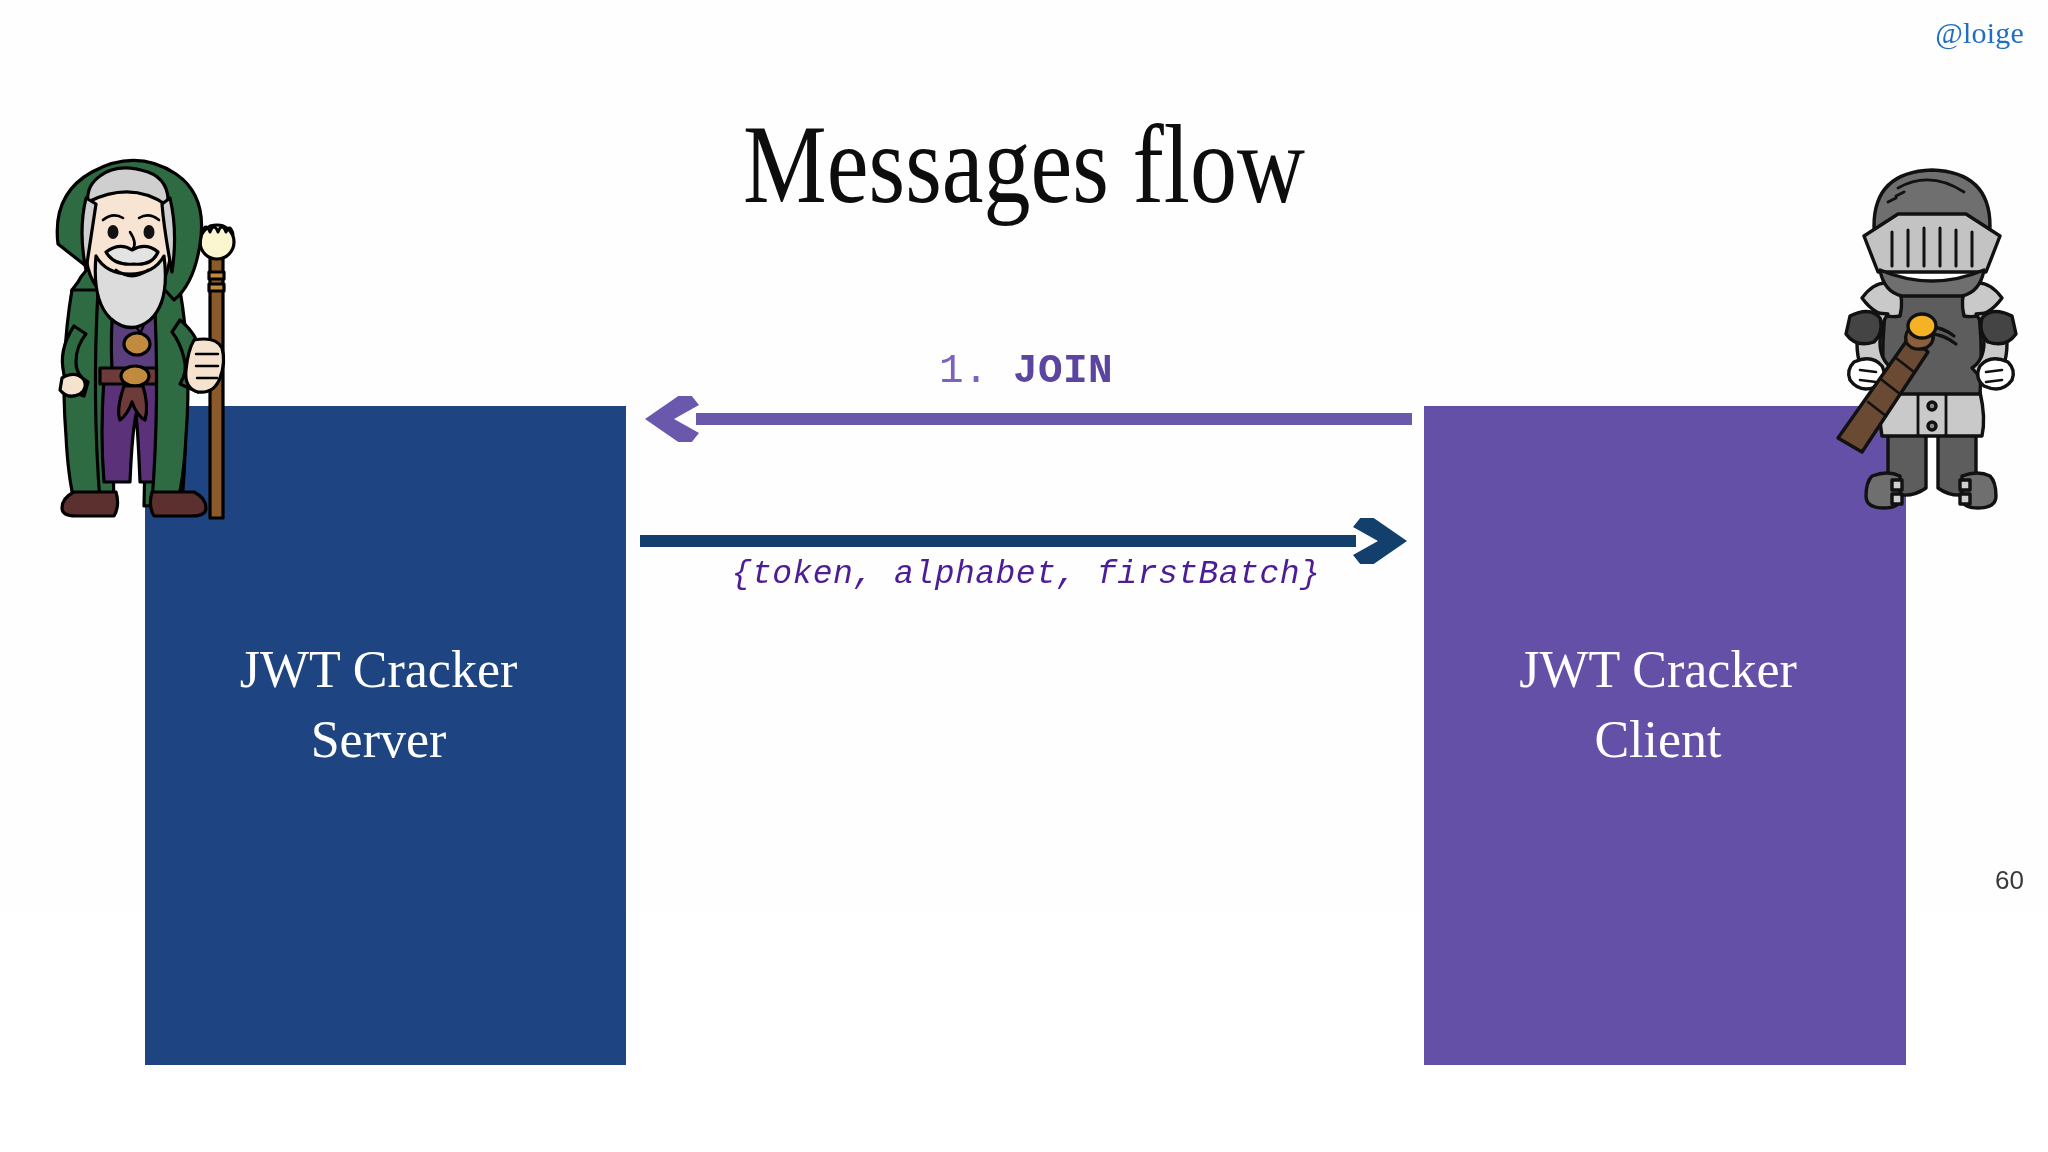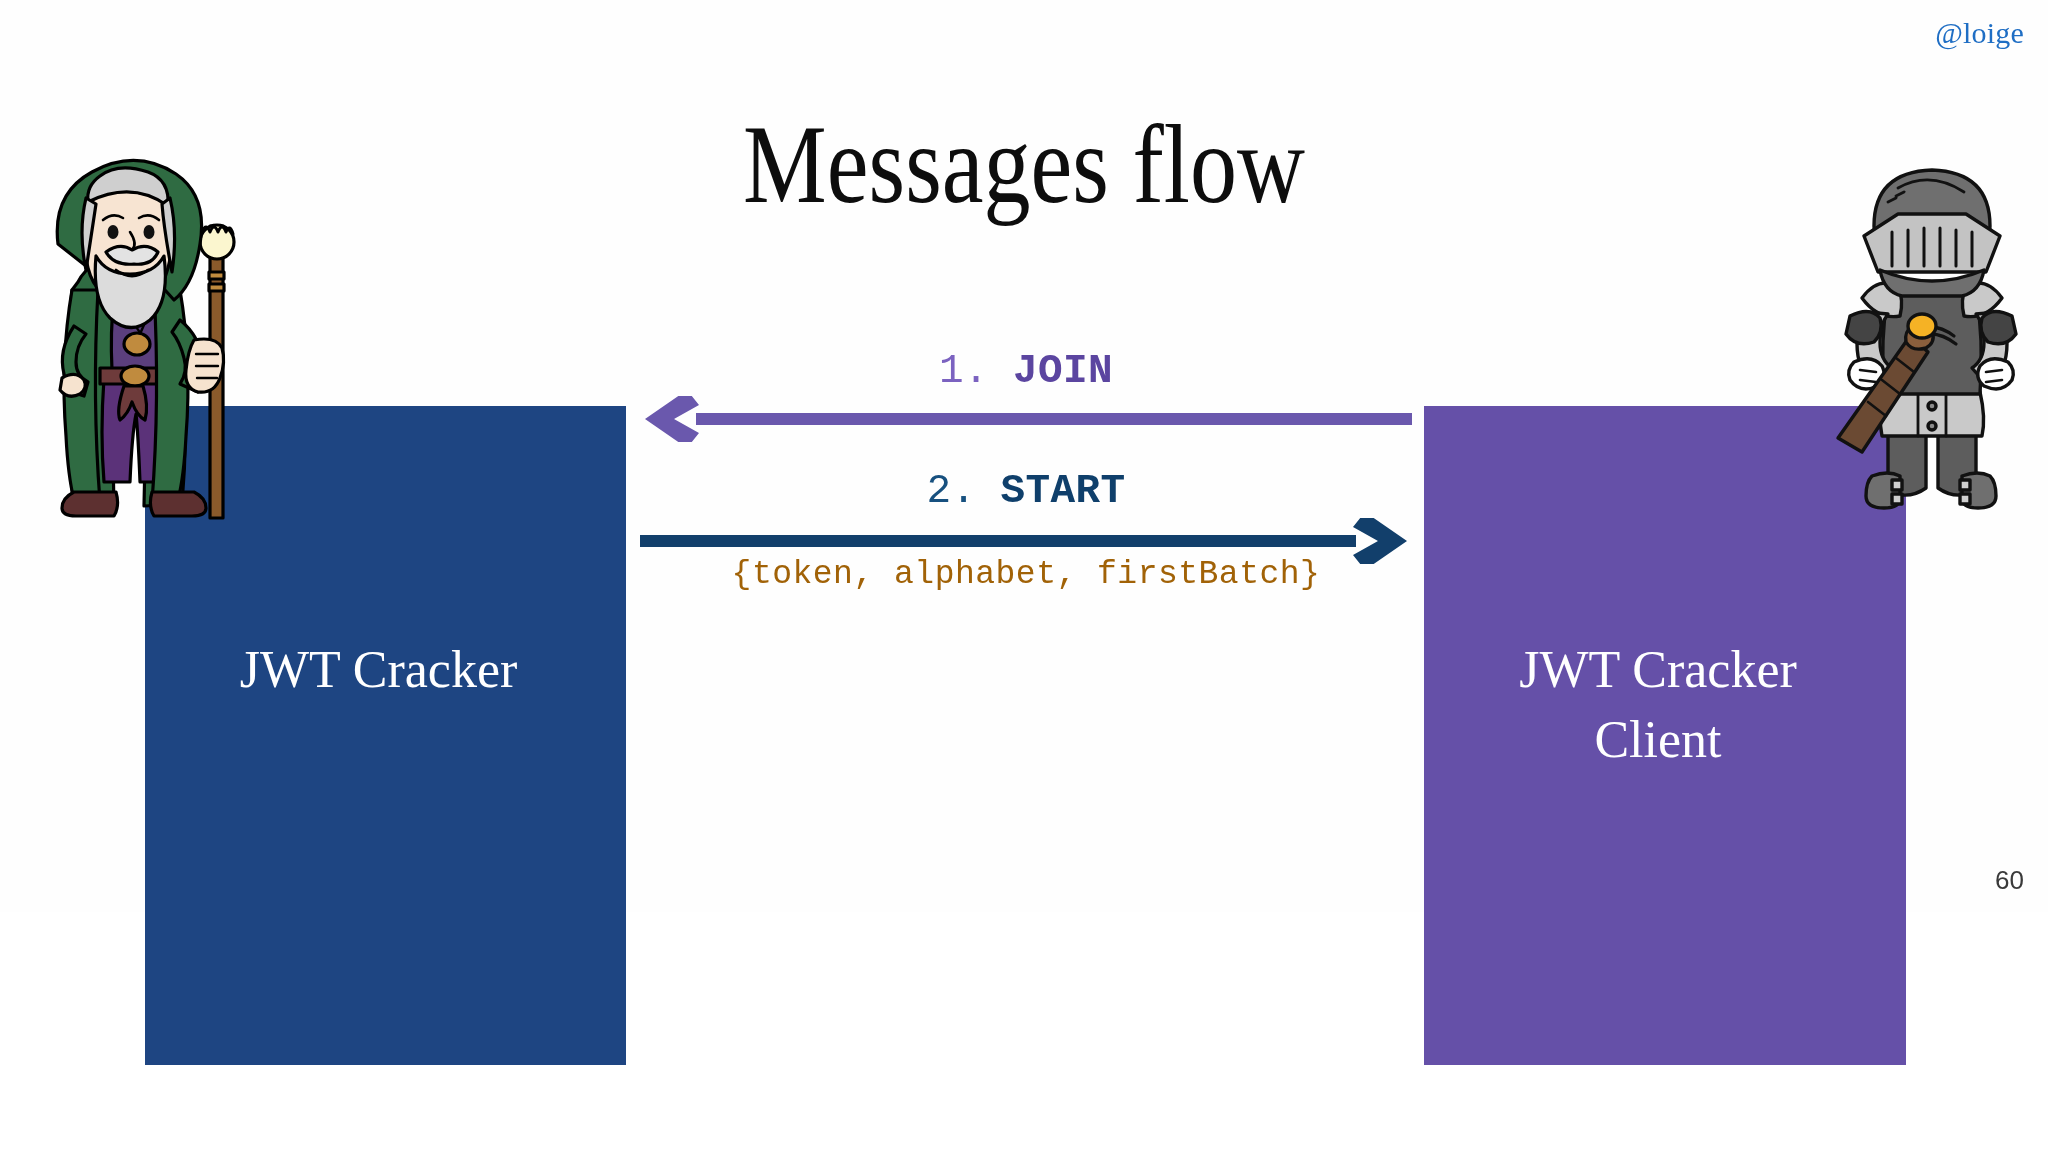--- a/index.html
+++ b/index.html
@@ -117,23 +117,24 @@
   #label-start .step-name { color: #0f3f6b; }
 
   #payload {
     position: absolute;
     left: 640px;
     top: 556px;
     width: 772px;
     text-align: center;
     font-family: "Liberation Mono", "DejaVu Sans Mono", monospace;
     font-size: 33px;
-    color: #a16207;
+    color: #4c1d95;
     letter-spacing: 0.5px;
     white-space: nowrap;
+    font-style: italic;
   }
 
   
   .character {
     position: absolute;
   }
   #wizard { left: 30px; top: 140px; width: 220px; height: 380px; }
   #knight { left: 1826px; top: 140px; width: 210px; height: 380px; }
   .character svg { display: block; width: 100%; height: 100%; }
 
@@ -153,20 +154,21 @@
 
 <div id="slide">
 
   <div id="handle">@loige</div>
 
   <div id="title">Messages flow</div>
 
   <div class="node-box" id="server-box">
     <div class="node-label">
       <span class="l1">JWT Cracker</span>
+      <span class="l2">Server</span>
     </div>
   </div>
 
   <div class="node-box" id="client-box">
     <div class="node-label">
       <span class="l1">JWT Cracker</span>
       <span class="l2">Client</span>
     </div>
   </div>
 
@@ -174,23 +176,20 @@
     <span class="step-num">1.</span><span>&nbsp;</span><span class="step-name">JOIN</span>
   </div>
 
   <div class="arrow-wrap" id="arrow-join">
     <svg viewBox="0 0 772 46" xmlns="http://www.w3.org/2000/svg" aria-hidden="true">
       <path d="M 56 17 L 772 17 L 772 29 L 56 29 Z" fill="#6a58ad"></path>
       <path d="M 5 23 L 47 -6 L 59 9 L 34 23 L 59 37 L 47 52 Z" fill="#6a58ad"></path>
     </svg>
   </div>
 
-  <div class="arrow-label" id="label-start">
-    <span class="step-num">2.</span><span>&nbsp;</span><span class="step-name">START</span>
-  </div>
 
   <div class="arrow-wrap" id="arrow-start">
     <svg viewBox="0 0 772 46" xmlns="http://www.w3.org/2000/svg" aria-hidden="true">
       <path d="M 0 17 L 716 17 L 716 29 L 0 29 Z" fill="#123f6b"></path>
       <path d="M 767 23 L 725 52 L 713 37 L 738 23 L 713 9 L 725 -6 Z" fill="#123f6b"></path>
     </svg>
   </div>
 
   <div id="payload">{token, alphabet, firstBatch}</div>
 

